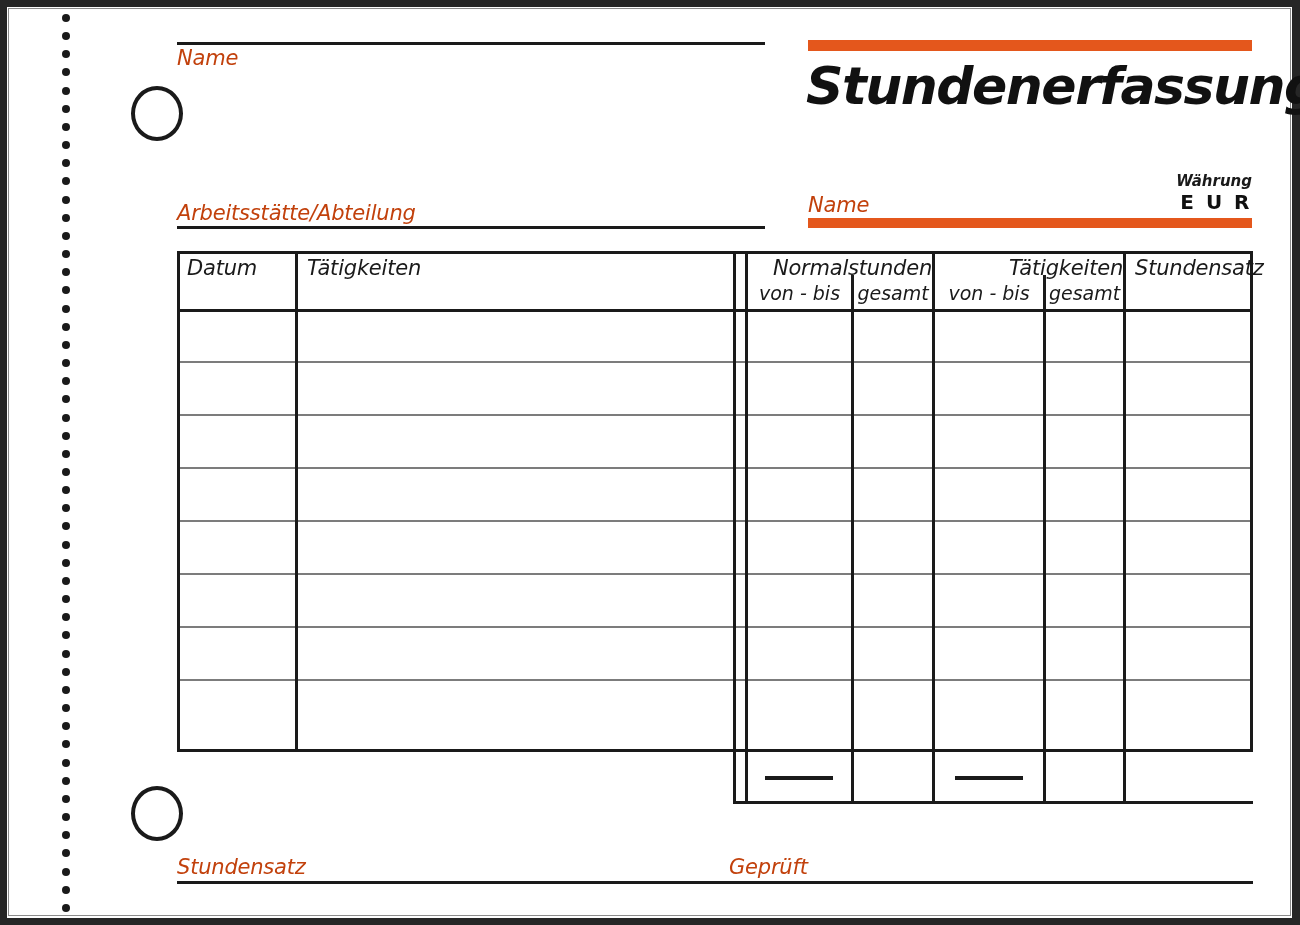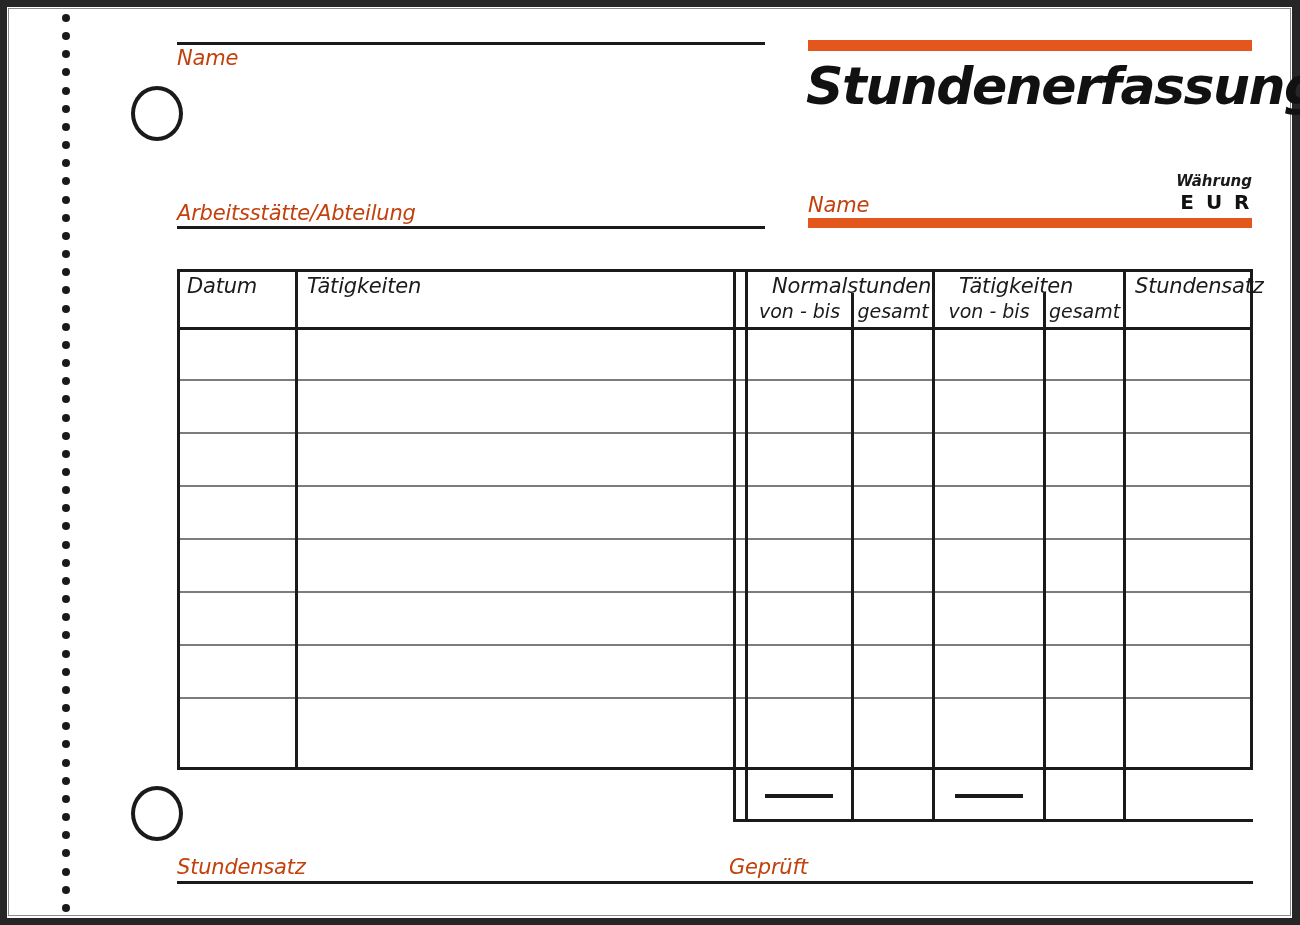--- a/index.html
+++ b/index.html
@@ -127,35 +127,34 @@
     width: 444px; height: 10px;
   }
 
   
   #table {
     position: absolute;
     left: 177px;
     top: 251px;
     width: 1076px;
     height: 553px;
-    margin-top: 18px;
   }
   .tline { position: absolute; background: #1a1a1a; }
   .tline-thin { position: absolute; background: #7c7c7c; }
 
   .col-head {
     position: absolute;
     font-family: "DejaVu Sans", sans-serif;
     font-style: italic;
     font-size: 21px;
     color: #1a1a1a;
     white-space: nowrap;
     letter-spacing: -0.2px;
   }
-  .col-head.center { text-align: left; padding-left: 24px; }
+  .col-head.center { text-align: right; }
   .sub-head {
     position: absolute;
     font-family: "DejaVu Sans", sans-serif;
     font-style: italic;
     font-size: 19px;
     color: #1a1a1a;
     white-space: nowrap;
     text-align: center;
   }
   .total-dash {

